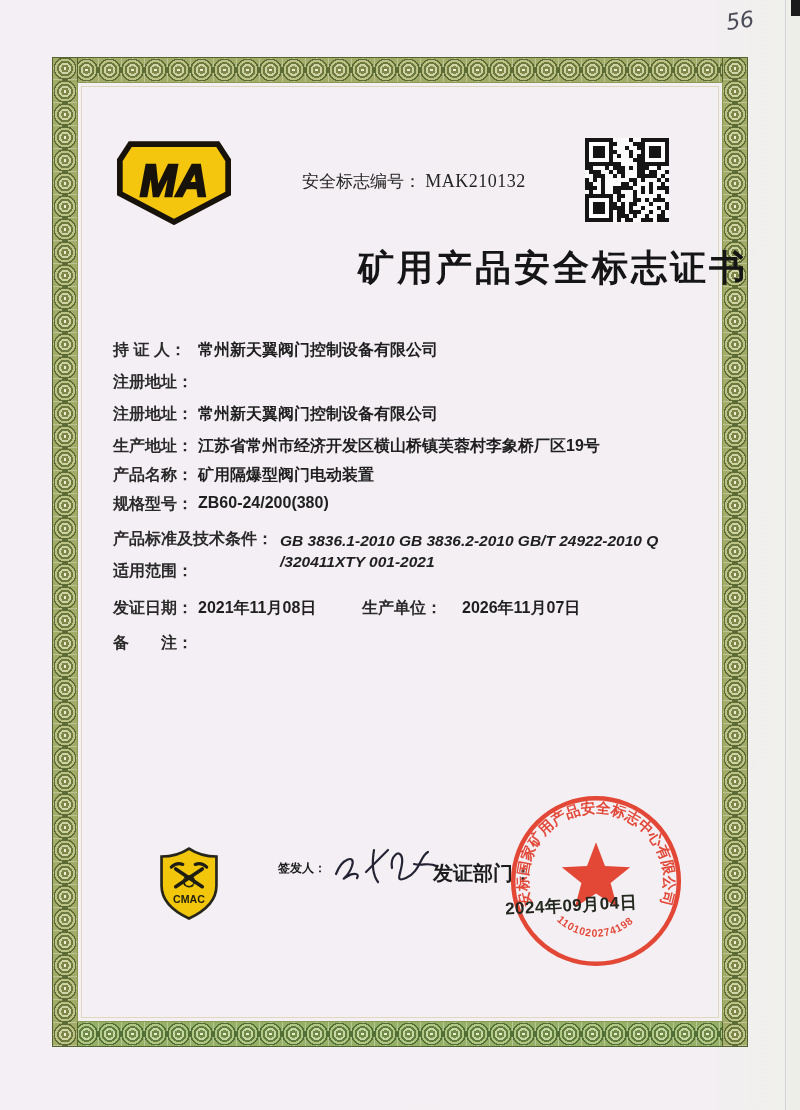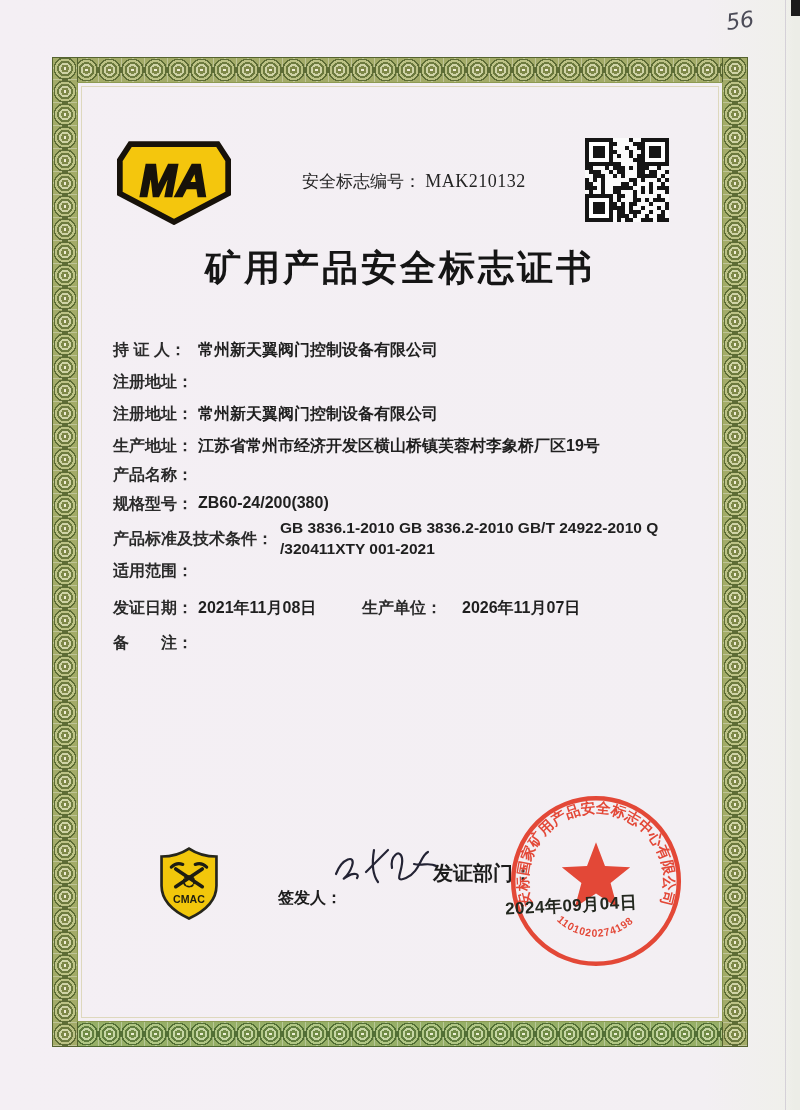--- a/index.html
+++ b/index.html
@@ -33,33 +33,33 @@
   .frame-line2{position:absolute;inset:29px;border:1px solid #ded8bd;}
   
   .ma-logo{position:absolute;left:117px;top:141px;width:114px;height:84px;}
   .mark-number{position:absolute;left:302px;top:170px;font-family:"Liberation Serif",serif;font-size:17px;color:#242424;}
   .mark-number b{font-weight:400;font-size:18px;letter-spacing:.5px;}
   [data-name="qr-code"]{position:absolute;left:585px;top:138px;width:84px;height:84px;background:#fbfbfb;}
   [data-name="qr-code"] i{position:absolute;width:4px;height:4px;background:#151515;}
   .finder{position:absolute;width:28px;height:28px;border:4px solid #151515;box-sizing:border-box;background:#fff;}
   .finder::after{content:"";position:absolute;left:4px;top:4px;width:12px;height:12px;background:#151515;}
   .f-tl{left:0;top:0}.f-tr{left:56px;top:0}.f-bl{left:0;top:56px}
-  .title{position:absolute;left:52px;top:244px;width:696px;text-align:center;
+  .title{position:absolute;left:52px;top:244px;width:696px;text-align:right;
          font-size:36px;font-weight:700;letter-spacing:3px;color:#151515;}
   
   .row{position:absolute;left:113px;font-size:16px;font-weight:700;color:#242424;white-space:nowrap;}
   .row .lab{display:inline-block;color:#2a2a2a;}
   .val{position:absolute;left:198px;font-size:16px;font-weight:700;color:#1f1f1f;white-space:nowrap;}
-  .std-val{position:absolute;left:280px;top:517px;width:428px;font-size:15.5px;font-weight:700;
-           line-height:21px;color:#1f1f1f;}
+  .std-val{position:absolute;left:280px;top:530px;width:428px;font-size:15.5px;font-weight:700;
+           line-height:21px;color:#1f1f1f;font-style:italic;}
   .statement{position:absolute;left:100px;top:732px;width:606px;font-size:15.5px;font-weight:700;
              line-height:21.5px;text-align:justify;text-indent:2.2em;color:#222;}
   
   .cmac{position:absolute;left:158px;top:846px;width:62px;height:76px;}
-  .sign-label{position:absolute;left:278px;top:860px;font-size:16px;font-weight:700;margin-top:28px;}
+  .sign-label{position:absolute;left:278px;top:860px;font-size:12px;font-weight:700;}
   .signature{position:absolute;left:330px;top:838px;width:110px;height:58px;}
   .dept-label{position:absolute;left:433px;top:860px;font-size:20px;font-weight:700;}
   .seal{position:absolute;left:506px;top:791px;width:180px;height:180px;opacity:.92;}
   .seal-date{position:absolute;left:505px;top:893px;width:170px;font-size:17px;font-weight:700;
              color:#23281f;transform:rotate(-3deg);letter-spacing:.5px;}
 </style>
 </head>
 <body>
 
 <div class="page" data-name="certificate-page">
@@ -234,20 +234,21 @@
 
   <div class="row" style="top:372px" data-name="field-label-reg-address"><span class="lab">注册地址：</span></div>
 
   <div class="row" style="top:404px" data-name="field-label-producer"><span class="lab">注册地址：</span></div>
   <div class="val" style="top:404px" data-name="field-value-producer">常州新天翼阀门控制设备有限公司</div>
 
   <div class="row" style="top:436px" data-name="field-label-prod-address"><span class="lab">生产地址：</span></div>
   <div class="val" style="top:436px" data-name="field-value-prod-address">江苏省常州市经济开发区横山桥镇芙蓉村李象桥厂区19号</div>
 
   <div class="row" style="top:465px" data-name="field-label-product-name"><span class="lab">产品名称：</span></div>
+  <div class="val" style="top:465px" data-name="field-value-product-name">矿用隔爆型阀门电动装置</div>
 
   <div class="row" style="top:494px" data-name="field-label-model"><span class="lab">规格型号：</span></div>
   <div class="val" style="top:494px" data-name="field-value-model">ZB60-24/200(380)</div>
 
   <div class="row" style="top:529px" data-name="field-label-standards"><span class="lab">产品标准及技术条件：</span></div>
   <div class="std-val" data-name="field-value-standards">
     <div data-name="standards-line-1">GB 3836.1-2010 GB 3836.2-2010 GB/T 24922-2010 Q</div>
     <div data-name="standards-line-2">/320411XTY 001-2021</div>
   </div>
 

